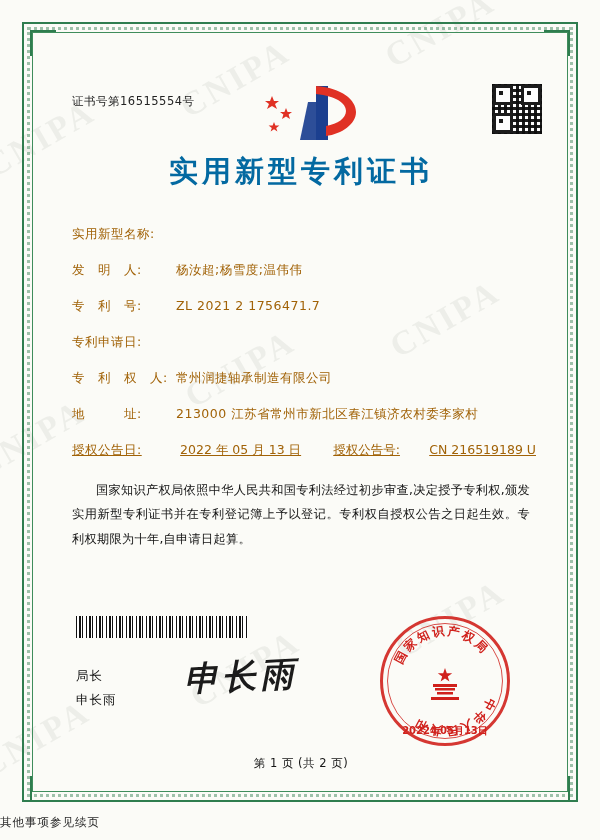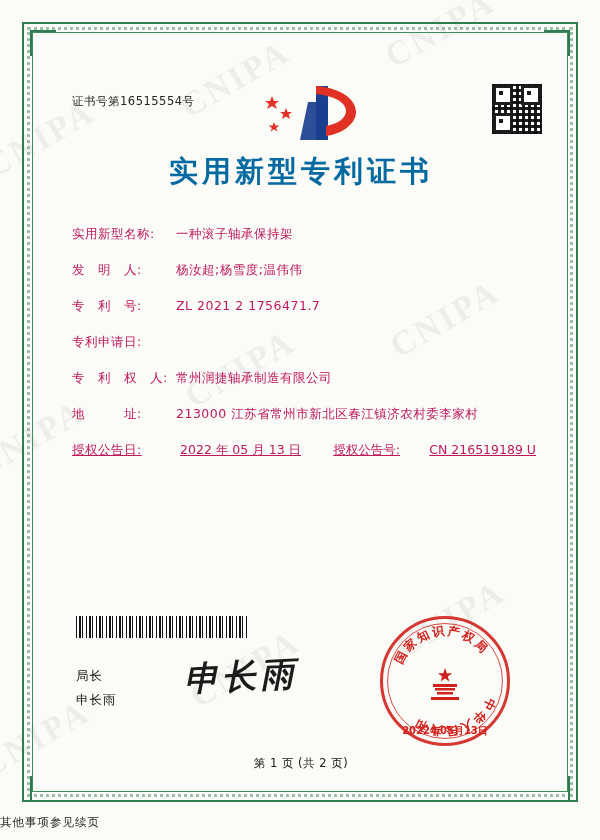--- a/index.html
+++ b/index.html
@@ -142,21 +142,21 @@
   .fields {
     margin-top: 34px;
     padding-left: 16px;
     padding-right: 10px;
   }
   .frow {
     display: flex;
     align-items: baseline;
     margin-bottom: 19px;
     font-size: 12.5px;
-    color: #be185d;
+    color: #a16207;
   }
   .flabel {
     width: 104px;
     flex: 0 0 104px;
     letter-spacing: 0.5px;
     white-space: nowrap;
   }
   .fvalue {
     flex: 1 1 auto;
     letter-spacing: 0.5px;
@@ -346,21 +346,20 @@
             </div>
         </div>
       </div>
     </div>
 
     <div class="title">实用新型专利证书</div>
 
     <div class="fields">
       <div class="frow">
         <div class="flabel">实用新型名称:</div>
-        <div class="fvalue">一种滚子轴承保持架</div>
       </div>
       <div class="frow">
         <div class="flabel">发　明　人:</div>
         <div class="fvalue">杨汝超;杨雪度;温伟伟</div>
       </div>
       <div class="frow">
         <div class="flabel">专　利　号:</div>
         <div class="fvalue">ZL 2021 2 1756471.7</div>
       </div>
       <div class="frow">
@@ -377,20 +376,21 @@
       <div class="frow two">
         <div class="flabel">授权公告日:</div>
         <div>2022 年 05 月 13 日</div>
         <div class="pair2">
           <div class="flabel2">授权公告号:</div>
           <div>CN 216519189 U</div>
         </div>
       </div>
     </div>
 
+    <div class="para">国家知识产权局依照中华人民共和国专利法经过初步审查,决定授予专利权,颁发实用新型专利证书并在专利登记簿上予以登记。专利权自授权公告之日起生效。专利权期限为十年,自申请日起算。</div>
 
     <div class="barcode"></div>
 
     <div class="sig-block">
       <div>局长</div>
       <div>申长雨</div>
     </div>
     <div class="sig-script">申长雨</div>
 
     <div class="seal">

